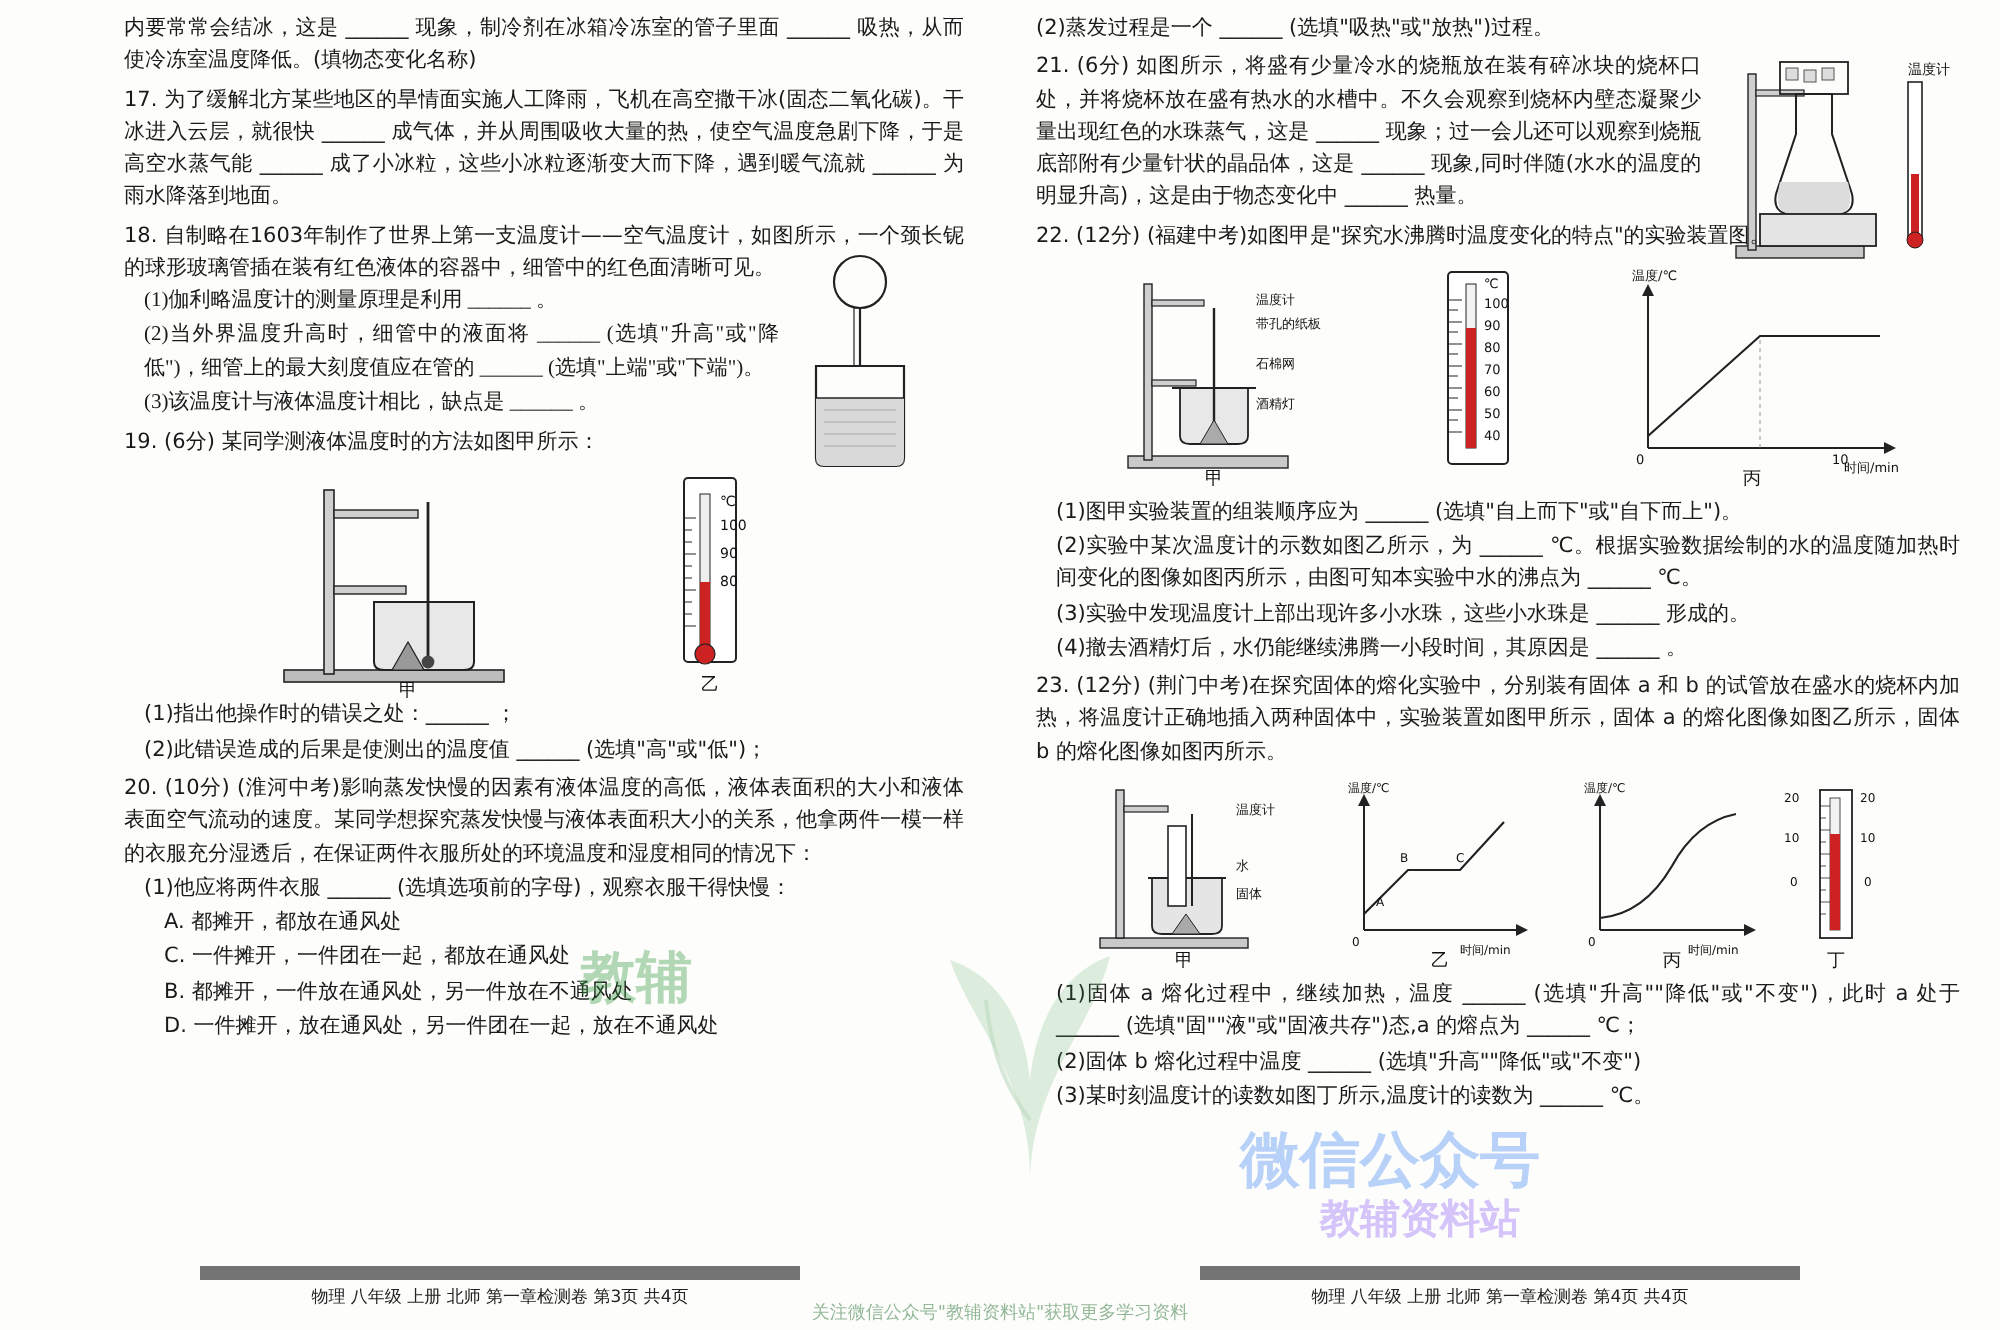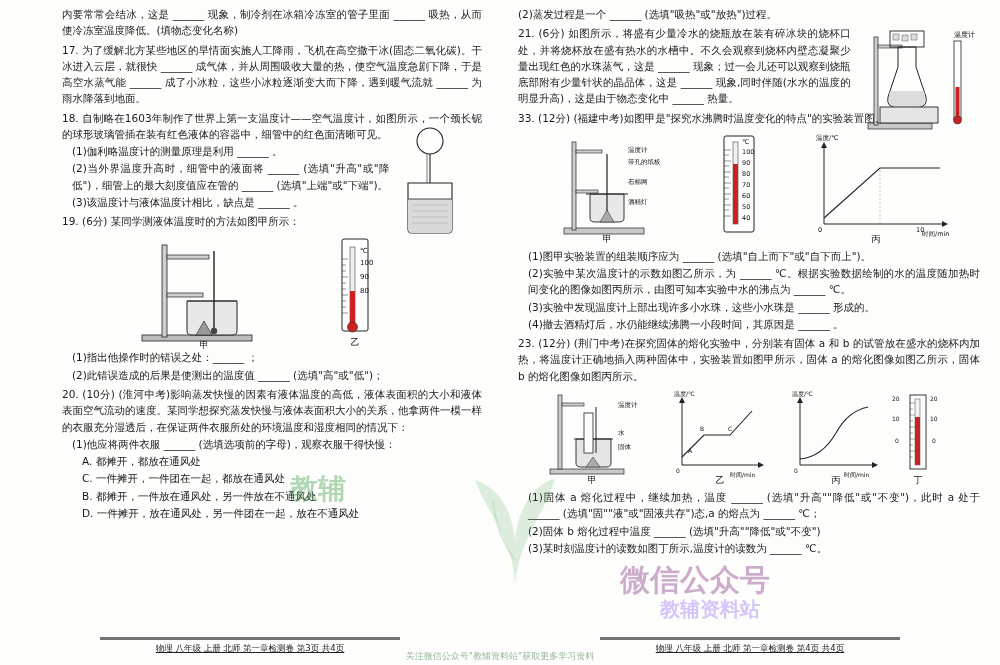--- a/index.html
+++ b/index.html
@@ -27,31 +27,31 @@
   p{margin:0 0 1px 0;line-height:1.55;font-size:10.5px;text-align:justify;}
   .q{font-size:10.5px;line-height:1.6;}
   .sub{padding-left:10px;}
   .sub2{padding-left:20px;}
   .sec{font-size:11px;font-weight:bold;margin:6px 0 3px 0;}
   .figwrap{position:relative;}
   .footer{
     position:absolute;bottom:10px;left:0;width:100%;
     text-align:center;font-size:8.5px;color:#222;
   }
-  .footer .inner{display:inline-block;border-top:3px solid #737373;padding-top:3px;width:300px;text-decoration:underline;}
+  .footer .inner{display:inline-block;border-top:7px solid #737373;padding-top:3px;width:300px;}
   .wm{
     position:absolute;
     pointer-events:none;
     opacity:.33;
     color:#2f8a3a;
     font-weight:bold;
     white-space:nowrap;
   }
   .wm1{left:290px;top:470px;font-size:28px;color:#3a9b46;opacity:.38;}
-  .wm2{left:620px;top:560px;font-size:30px;color:#701a75;opacity:.35;}
+  .wm2{left:620px;top:560px;font-size:30px;color:#3b82f6;opacity:.35;}
   .wm3{left:660px;top:596px;font-size:20px;color:#8b5cf6;opacity:.35;}
   .wm-leaf{
     position:absolute;left:455px;top:440px;width:120px;height:150px;opacity:.30;
   }
   .bottomline{
     position:absolute;left:0;bottom:2px;width:100%;text-align:center;
     font-size:9px;color:#3c7f46;opacity:.55;
   }
   svg{display:block;}
 </style>
@@ -72,21 +72,21 @@
         <span>为了缓解北方某些地区的旱情面实施人工降雨，飞机在高空撒干冰(固态二氧化碳)。干冰进入云层，就很快 ______ 成气体，并从周围吸收大量的热，使空气温度急剧下降，于是高空水蒸气能 ______ 成了小冰粒，这些小冰粒逐渐变大而下降，遇到暖气流就 ______ 为雨水降落到地面。</span>
       </p>
     </div>
 
     <div class="blk q figwrap">
       <p>
         <span>18.</span>
         <span>自制略在1603年制作了世界上第一支温度计——空气温度计，如图所示，一个颈长铌的球形玻璃管插在装有红色液体的容器中，细管中的红色面清晰可见。</span>
       </p>
       <div style="position:relative;">
-        <div style="width:78%;">
+        <div style="width:78%;font-family:Liberation Serif, serif;">
           <p class="sub">(1)伽利略温度计的测量原理是利用 ______ 。</p>
           <p class="sub">(2)当外界温度升高时，细管中的液面将 ______ (选填"升高"或"降低")，细管上的最大刻度值应在管的 ______ (选填"上端"或"下端")。</p>
           <p class="sub">(3)该温度计与液体温度计相比，缺点是 ______ 。</p>
         </div>
 
         <svg width="110" height="115" style="position:absolute;right:-6px;top:-18px;">
           <circle cx="52" cy="16" r="13" fill="none" stroke="#222" stroke-width="1.1"></circle>
           <line x1="52" y1="29" x2="52" y2="58" stroke="#222" stroke-width="1.1"></line>
           <line x1="49" y1="29" x2="49" y2="58" stroke="#222" stroke-width="0.6"></line>
           <path d="M30 58 L30 104 Q30 108 34 108 L70 108 Q74 108 74 104 L74 58 Z" fill="none" stroke="#222" stroke-width="1.1"></path>
@@ -205,21 +205,21 @@
           <rect x="100" y="14" width="7" height="78" fill="#fff" stroke="#222" stroke-width="0.8"></rect>
           <rect x="101.5" y="60" width="4" height="30" fill="#cc2222"></rect>
           <circle cx="103.5" cy="93" r="4" fill="#cc2222" stroke="#222" stroke-width="0.5"></circle>
           <text x="100" y="10" font-size="7" font-family="DejaVu Sans" fill="#111">温度计</text>
         </svg>
       </div>
     </div>
 
     <div class="blk q figwrap">
       <p>
-        <span>33.</span>
+        <span>22.</span>
         <span>(12分)</span>
         <span>(福建中考)如图甲是"探究水沸腾时温度变化的特点"的实验装置图。</span>
       </p>
       <svg width="450" height="118" style="margin:2px 0 2px 6px;">
 
         <rect x="40" y="100" width="80" height="6" fill="#c9c9c9" stroke="#222" stroke-width="0.7"></rect>
         <rect x="48" y="14" width="4" height="88" fill="#cfcfcf" stroke="#222" stroke-width="0.7"></rect>
         <rect x="52" y="22" width="26" height="3" fill="#cfcfcf" stroke="#222" stroke-width="0.6"></rect>
         <rect x="52" y="62" width="22" height="3" fill="#cfcfcf" stroke="#222" stroke-width="0.6"></rect>
         <path d="M66 66 L66 90 Q66 94 71 94 L95 94 Q100 94 100 90 L100 66 Z" fill="#e8e8e8" stroke="#222" stroke-width="0.9"></path>

